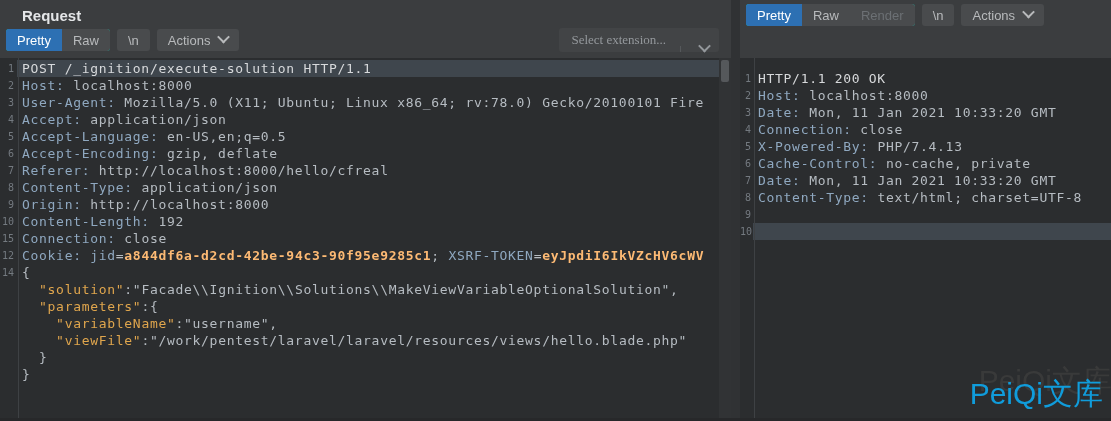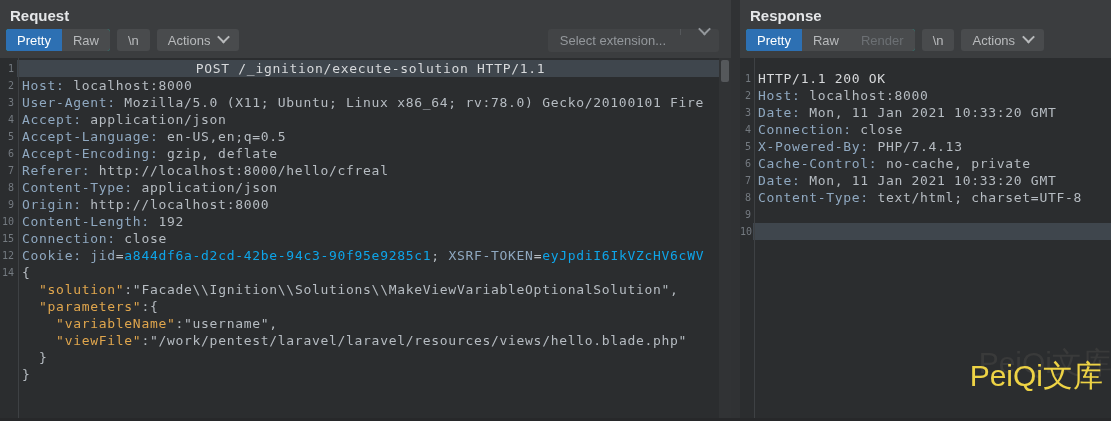--- a/index.html
+++ b/index.html
@@ -1,60 +1,60 @@
 <!DOCTYPE html>
 <html><head>
 <meta charset="utf-8">
 <style>
   html,body{margin:0;padding:0;background:#303234;}
   .app{position:relative;width:1111px;height:421px;background:#303234;overflow:hidden;
        font-family:"Liberation Sans",sans-serif;}
   .panel{position:absolute;top:0;bottom:0;background:#3b3d3f;}
   .panel-request{left:0;width:731px;}
   .panel-response{left:740px;width:371px;}
-  .panel-title{padding:7px 10px 1px 10px;font-weight:bold;font-size:15px;color:#e4e6e8;}
+  .panel-title{padding:7px 10px 1px 22px;font-weight:bold;font-size:15px;color:#e4e6e8;}
   .tabbar{display:flex;align-items:center;padding:4px 6px 5px 6px;height:22px;}
   .seg{display:flex;background:#14b8a6;border-radius:3px;overflow:hidden;margin-right:7px;}
   .tab{border:none;background:#494b4d;color:#b8babc;font-size:13px;padding:3px 11px;height:22px;
        font-family:"Liberation Sans",sans-serif;cursor:pointer;display:flex;align-items:center;}
   .tab.sel{background:#2d70b3;color:#ffffff;}
   .tab.disabled{color:#6c7074;}
   .tab.solo{border-radius:3px;margin-right:7px;}
   .chev{display:inline-block;width:7px;height:7px;border-left:2px solid currentColor;
         border-bottom:2px solid currentColor;transform:rotate(-45deg) translate(1px,-1px);
         margin-left:9px;margin-top:-3px;}
   .grow{flex:1;}
-  .ext-select{display:flex;align-items:flex-start;background:#424446;border-radius:3px;color:#94989c;
-              font-size:13px;margin-right:6px;cursor:pointer;}
+  .ext-select{display:flex;align-items:flex-end;background:#424446;border-radius:3px;color:#94989c;
+              font-size:13px;margin-right:6px;cursor:pointer;font-family:Liberation Serif, serif;}
   .ext-label{padding:4px 14px 4px 12px;}
   .ext-chev{display:flex;align-items:center;padding:0 10px;border-left:1px solid #55585b;}
   .editor{position:absolute;top:58px;left:0;right:0;bottom:0;background:#2b2d2f;overflow:hidden;
           font-family:"DejaVu Sans Mono",monospace;font-size:13px;letter-spacing:0.7px;}
   .panel-request .editor{right:12px;padding-top:2px;}
   .panel-response .editor{padding-top:12px;}
   .editor::before{content:'';position:absolute;top:0;bottom:0;width:1px;background:#3e4144;}
   .panel-request .editor::before{left:18px;}
   .panel-response .editor::before{left:14px;}
   .row{display:flex;overflow:hidden;}
   .panel-request .row{height:17px;line-height:17px;}
   .panel-response .row{height:17px;line-height:17px;}
   .ln{flex:none;text-align:right;color:#747a80;font-size:10px;letter-spacing:0;line-height:inherit;}
   .panel-request .ln{width:14px;padding-right:3px;}
   .panel-response .ln{width:11px;padding-right:2px;}
   .code{flex:1;white-space:pre;padding-left:5px;overflow:hidden;}
-  .row.hl .code{background:#3f464d;text-align:center;}
+  .row.hl .code{background:#3f464d;}
   .c-plain{color:#d7d9db;}
   .c-name{color:#8fa8c0;}
   .c-val{color:#b6bcc2;}
-  .c-param{color:#0ea5e9;}
+  .c-param{color:#fdba74;font-weight:bold;}
   .c-key{color:#e0a64d;}
   .scrollbar{position:absolute;top:58px;right:0;bottom:0;width:12px;background:#313335;}
   .scrollbar .thumb{position:absolute;top:2px;left:2px;right:2px;height:22px;background:#55585b;
                     border-radius:2px;}
-  .watermark{position:absolute;right:8px;bottom:24px;font-size:30px;color:#fde047;opacity:0.93;
+  .watermark{position:absolute;right:8px;bottom:6px;font-size:30px;color:#0ea5e9;opacity:0.93;
              text-shadow:9px -13px 0 #3b3b3b;font-family:"Liberation Sans",sans-serif;}
   .bottom-strip{position:absolute;left:0;right:0;bottom:0;height:3px;background:#27282a;}
 </style>
 </head>
 <body>
 
 <div class="app">
 
   <section class="panel panel-request">
     <div class="panel-title">Request</div>
@@ -153,21 +153,20 @@
           <span class="ln"></span>
           <span class="code"><span class="c-val">}</span></span>
         </div>
       </div>
     <div class="scrollbar">
       <div class="thumb"></div>
     </div>
   </section>
 
   <section class="panel panel-response">
-    <div class="panel-title">Response</div>
     <div class="tabbar">
       <div class="seg">
         <button class="tab sel">Pretty</button>
         <button class="tab">Raw</button>
         <button class="tab disabled">Render</button>
       </div>
       <button class="tab solo">\n</button>
       <button class="tab solo">
         <span>Actions</span>
         <span class="chev"></span>

